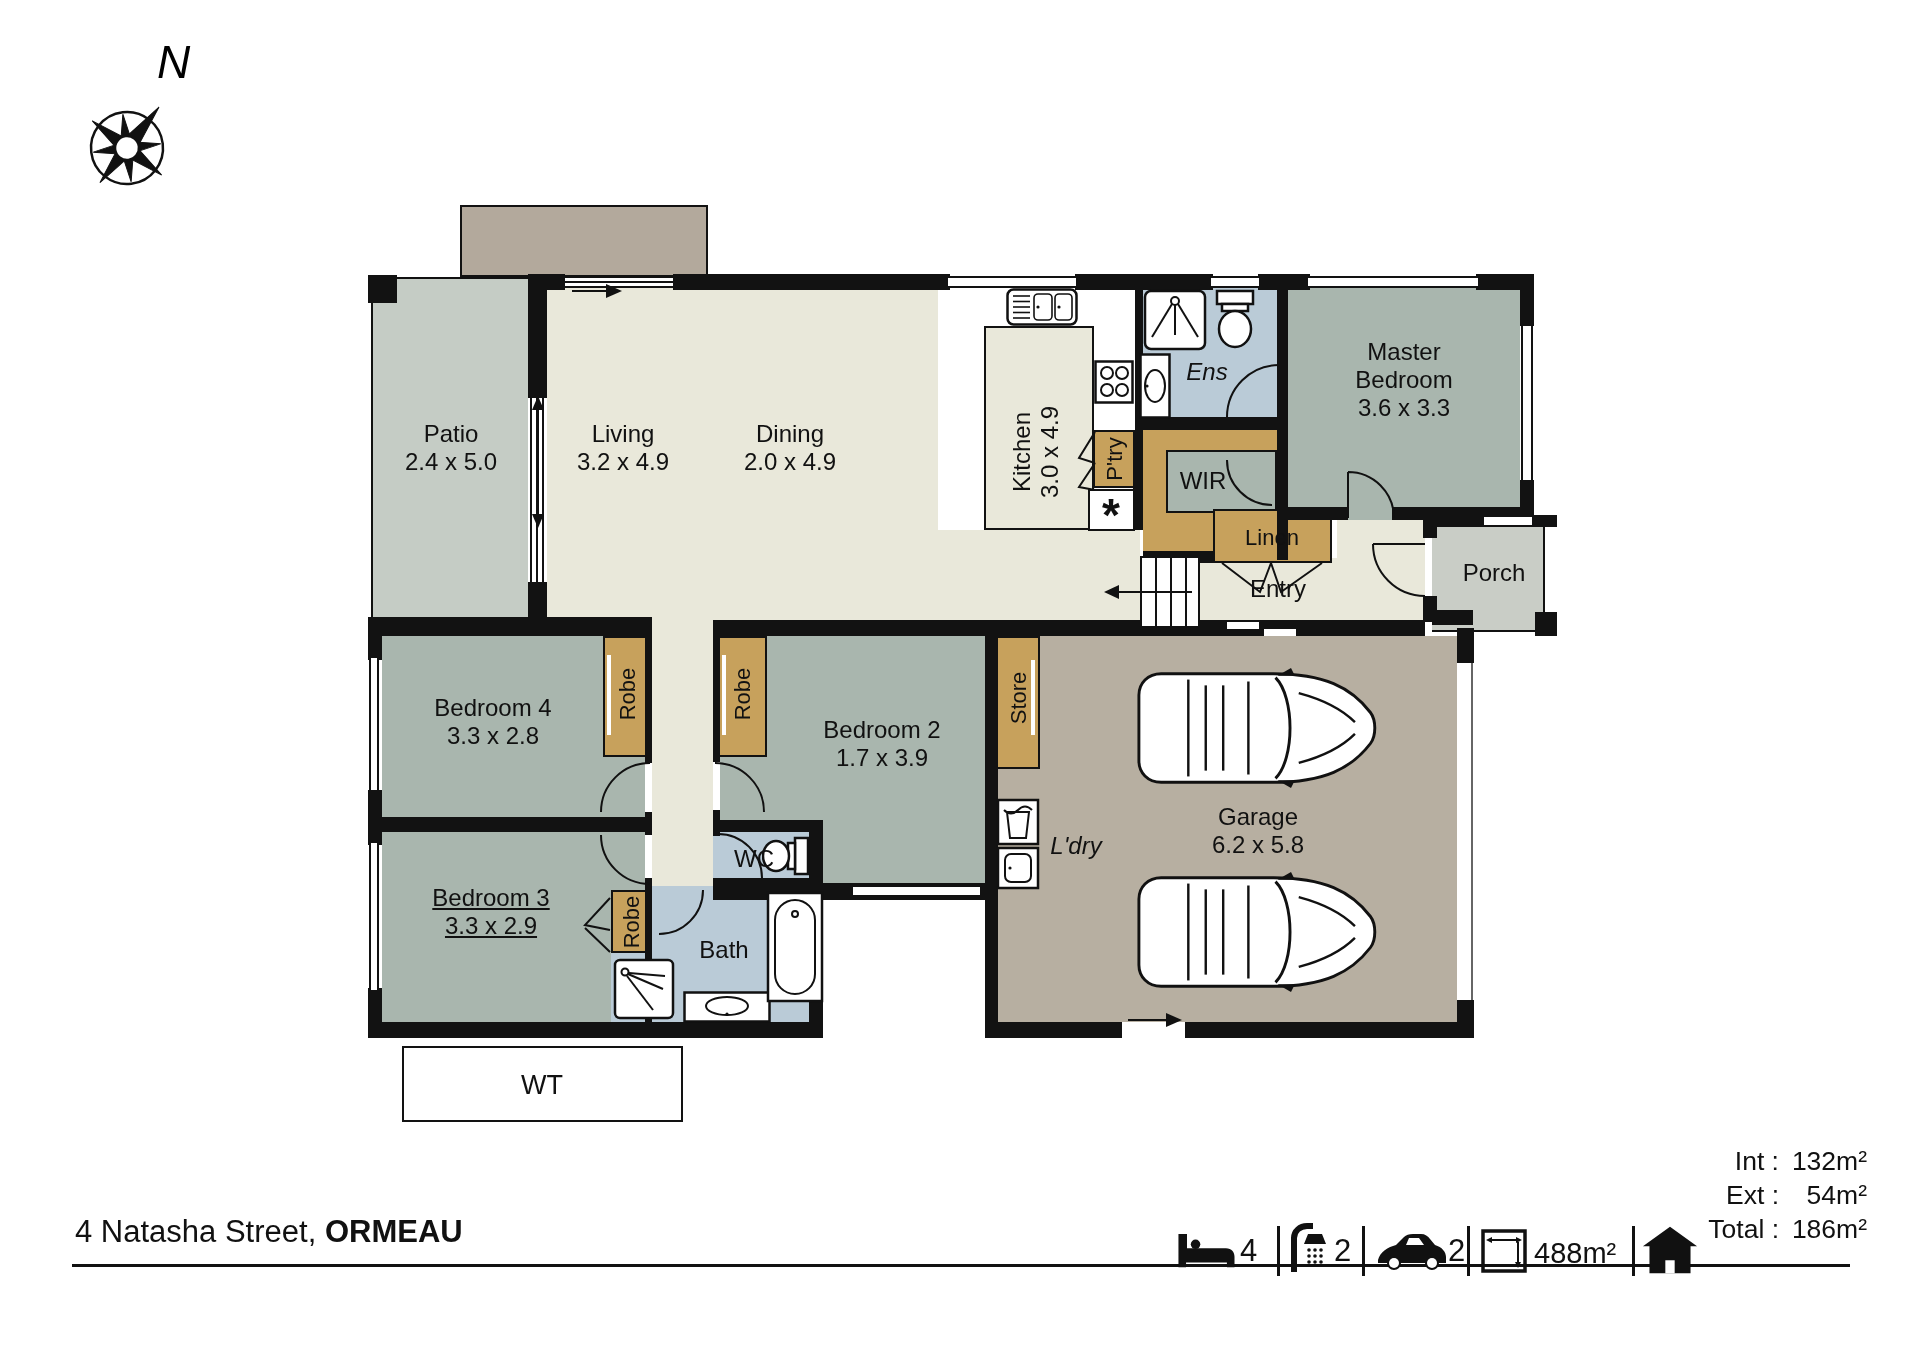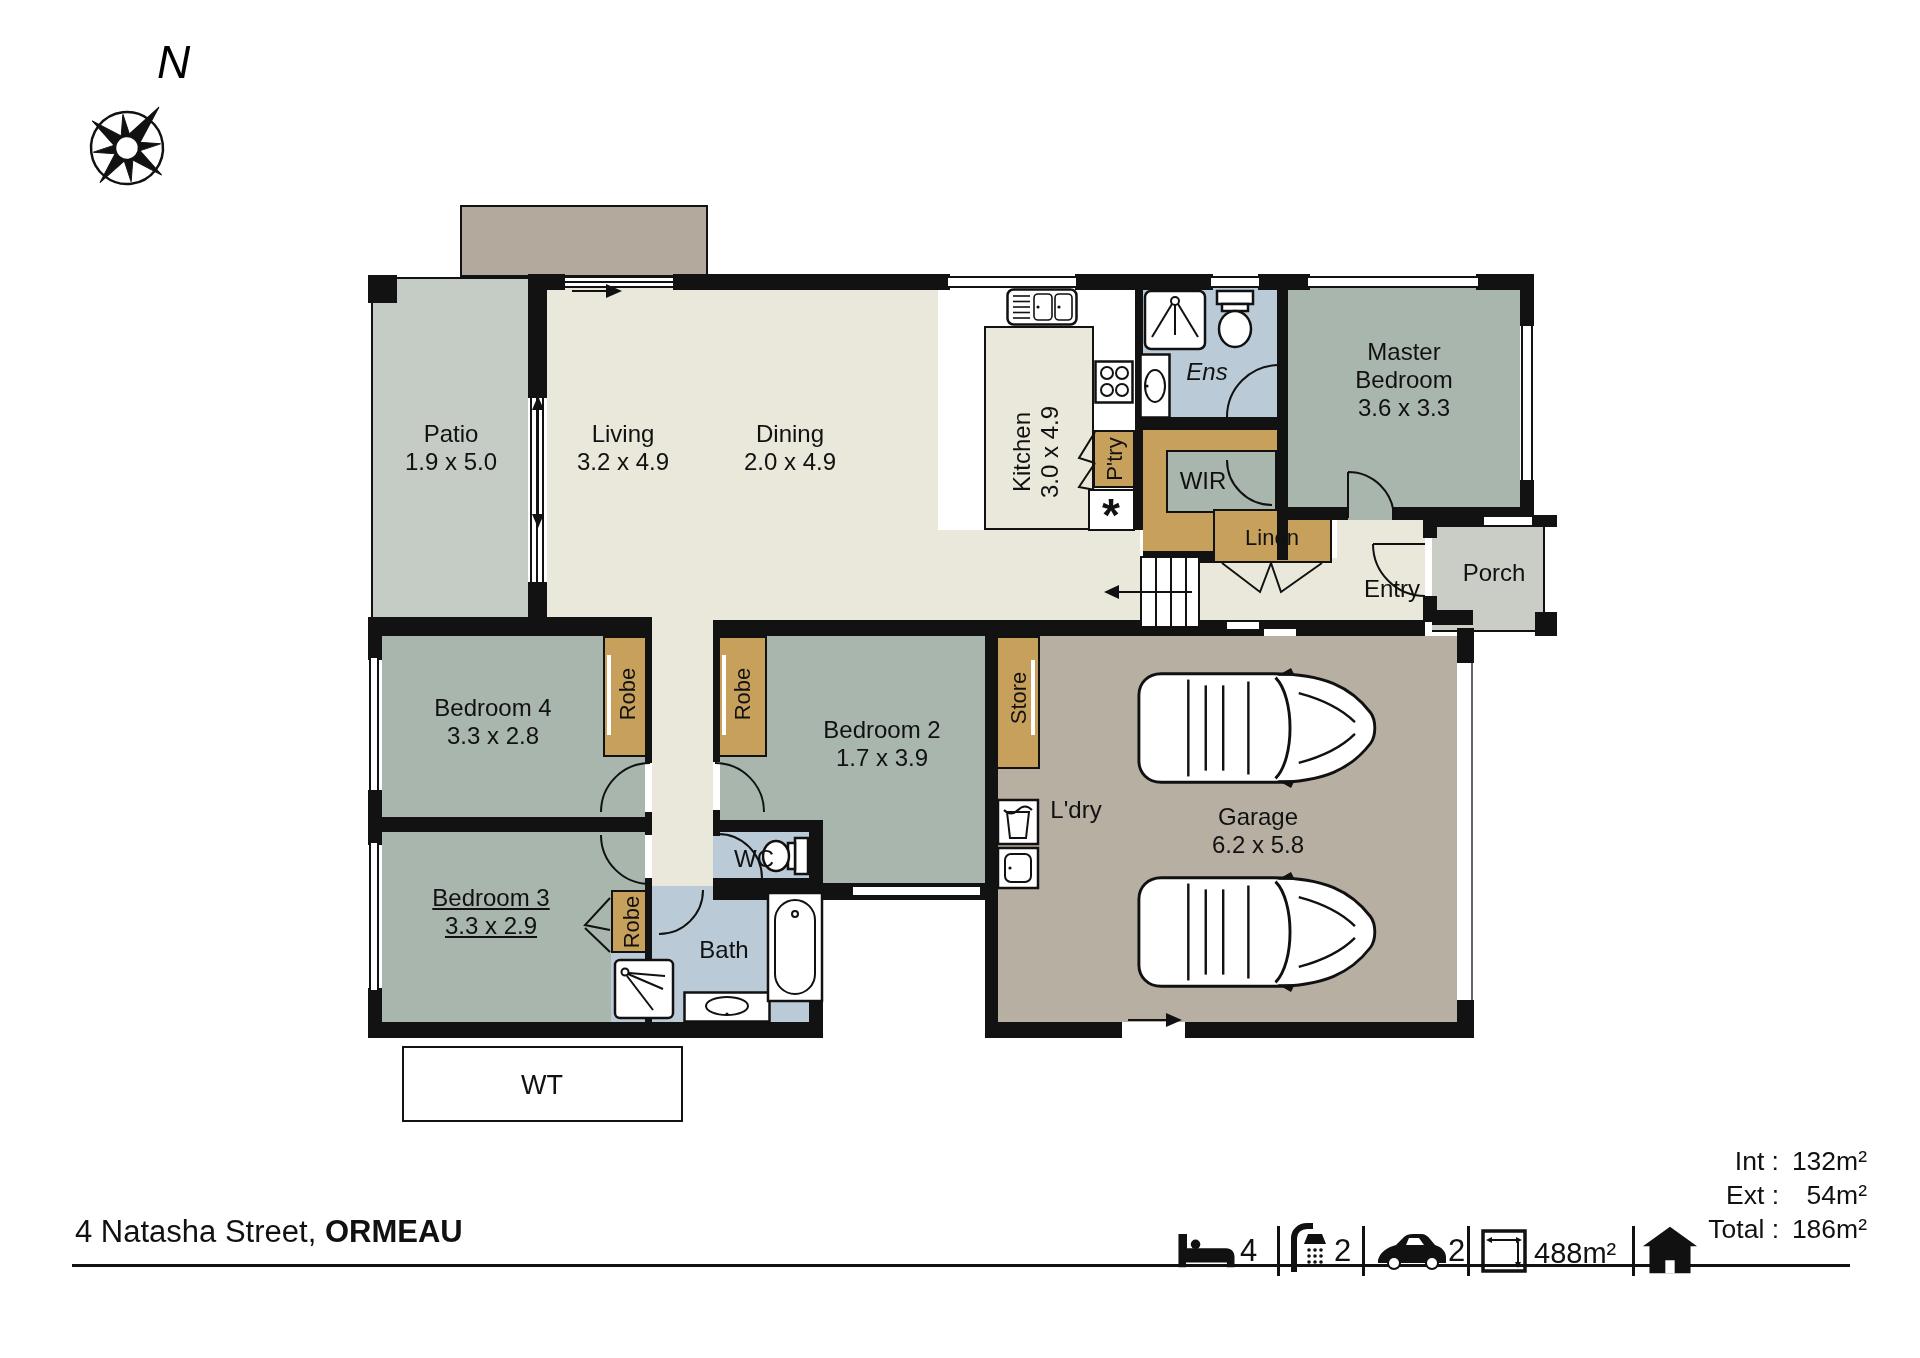--- a/index.html
+++ b/index.html
@@ -347,40 +347,40 @@
       <polygon points="538,528 532,514 544,514"></polygon>
       <polygon points="622,291 606,284 606,298"></polygon>
       <polygon points="1104,592 1119,585 1119,599"></polygon>
       <polygon points="1182,1020 1166,1013 1166,1027"></polygon>
     </g>
   </svg>
 
   <div>
     <div class="lbl" style="left:451px;top:448px;">
       <span>Patio</span>
-        <span>1.9 x 5.0</span>
+        <span>2.4 x 5.0</span>
       </div>
     <div class="lbl" style="left:623px;top:448px;">
       <span>Living</span>
         <span>3.2 x 4.9</span>
       </div>
     <div class="lbl" style="left:790px;top:448px;">
       <span>Dining</span>
         <span>2.0 x 4.9</span>
       </div>
     <div class="lbl rot" style="left:1036px;top:452px;">
       <span>Kitchen</span>
         <span>3.0 x 4.9</span>
       </div>
     <div class="lbl rot sm" style="left:1114px;top:459px;">P'try</div>
     <div class="lbl" style="left:1111px;top:515px;font-size:46px;font-weight:bold;">*</div>
     <div class="lbl" style="left:1207px;top:372px;font-style:italic;">Ens</div>
     <div class="lbl" style="left:1203px;top:481px;">WIR</div>
     <div class="lbl sm" style="left:1272px;top:537px;">Linen</div>
-    <div class="lbl" style="left:1392px;top:589px;text-align:right;">Entry</div>
+    <div class="lbl" style="left:1278px;top:589px;text-align:right;">Entry</div>
     <div class="lbl" style="left:1494px;top:573px;">Porch</div>
     <div class="lbl" style="left:1404px;top:380px;">
       <span>Master</span>
         <span>Bedroom</span>
         <span>3.6 x 3.3</span>
       </div>
     <div class="lbl" style="left:493px;top:722px;">
       <span>Bedroom 4</span>
         <span>3.3 x 2.8</span>
       </div>
@@ -391,21 +391,21 @@
     <div class="lbl" style="left:882px;top:744px;">
       <span>Bedroom 2</span>
         <span>1.7 x 3.9</span>
       </div>
     <div class="lbl rot sm" style="left:627px;top:694px;">Robe</div>
     <div class="lbl rot sm" style="left:742px;top:694px;">Robe</div>
     <div class="lbl rot sm" style="left:631px;top:922px;">Robe</div>
     <div class="lbl rot sm" style="left:1018px;top:698px;">Store</div>
     <div class="lbl" style="left:754px;top:859px;">WC</div>
     <div class="lbl" style="left:724px;top:950px;">Bath</div>
-    <div class="lbl" style="left:1076px;top:810px;">L'dry</div>
+    <div class="lbl" style="left:1076px;top:846px;font-style:italic;">L'dry</div>
     <div class="lbl" style="left:1258px;top:831px;">
       <span>Garage</span>
         <span>6.2 x 5.8</span>
       </div>
     <div class="lbl" style="left:542px;top:1085px;font-size:27px;">WT</div>
   </div>
 
   <div class="footer-address">
     <span>4 Natasha Street,</span> <b>ORMEAU</b>
   </div>

